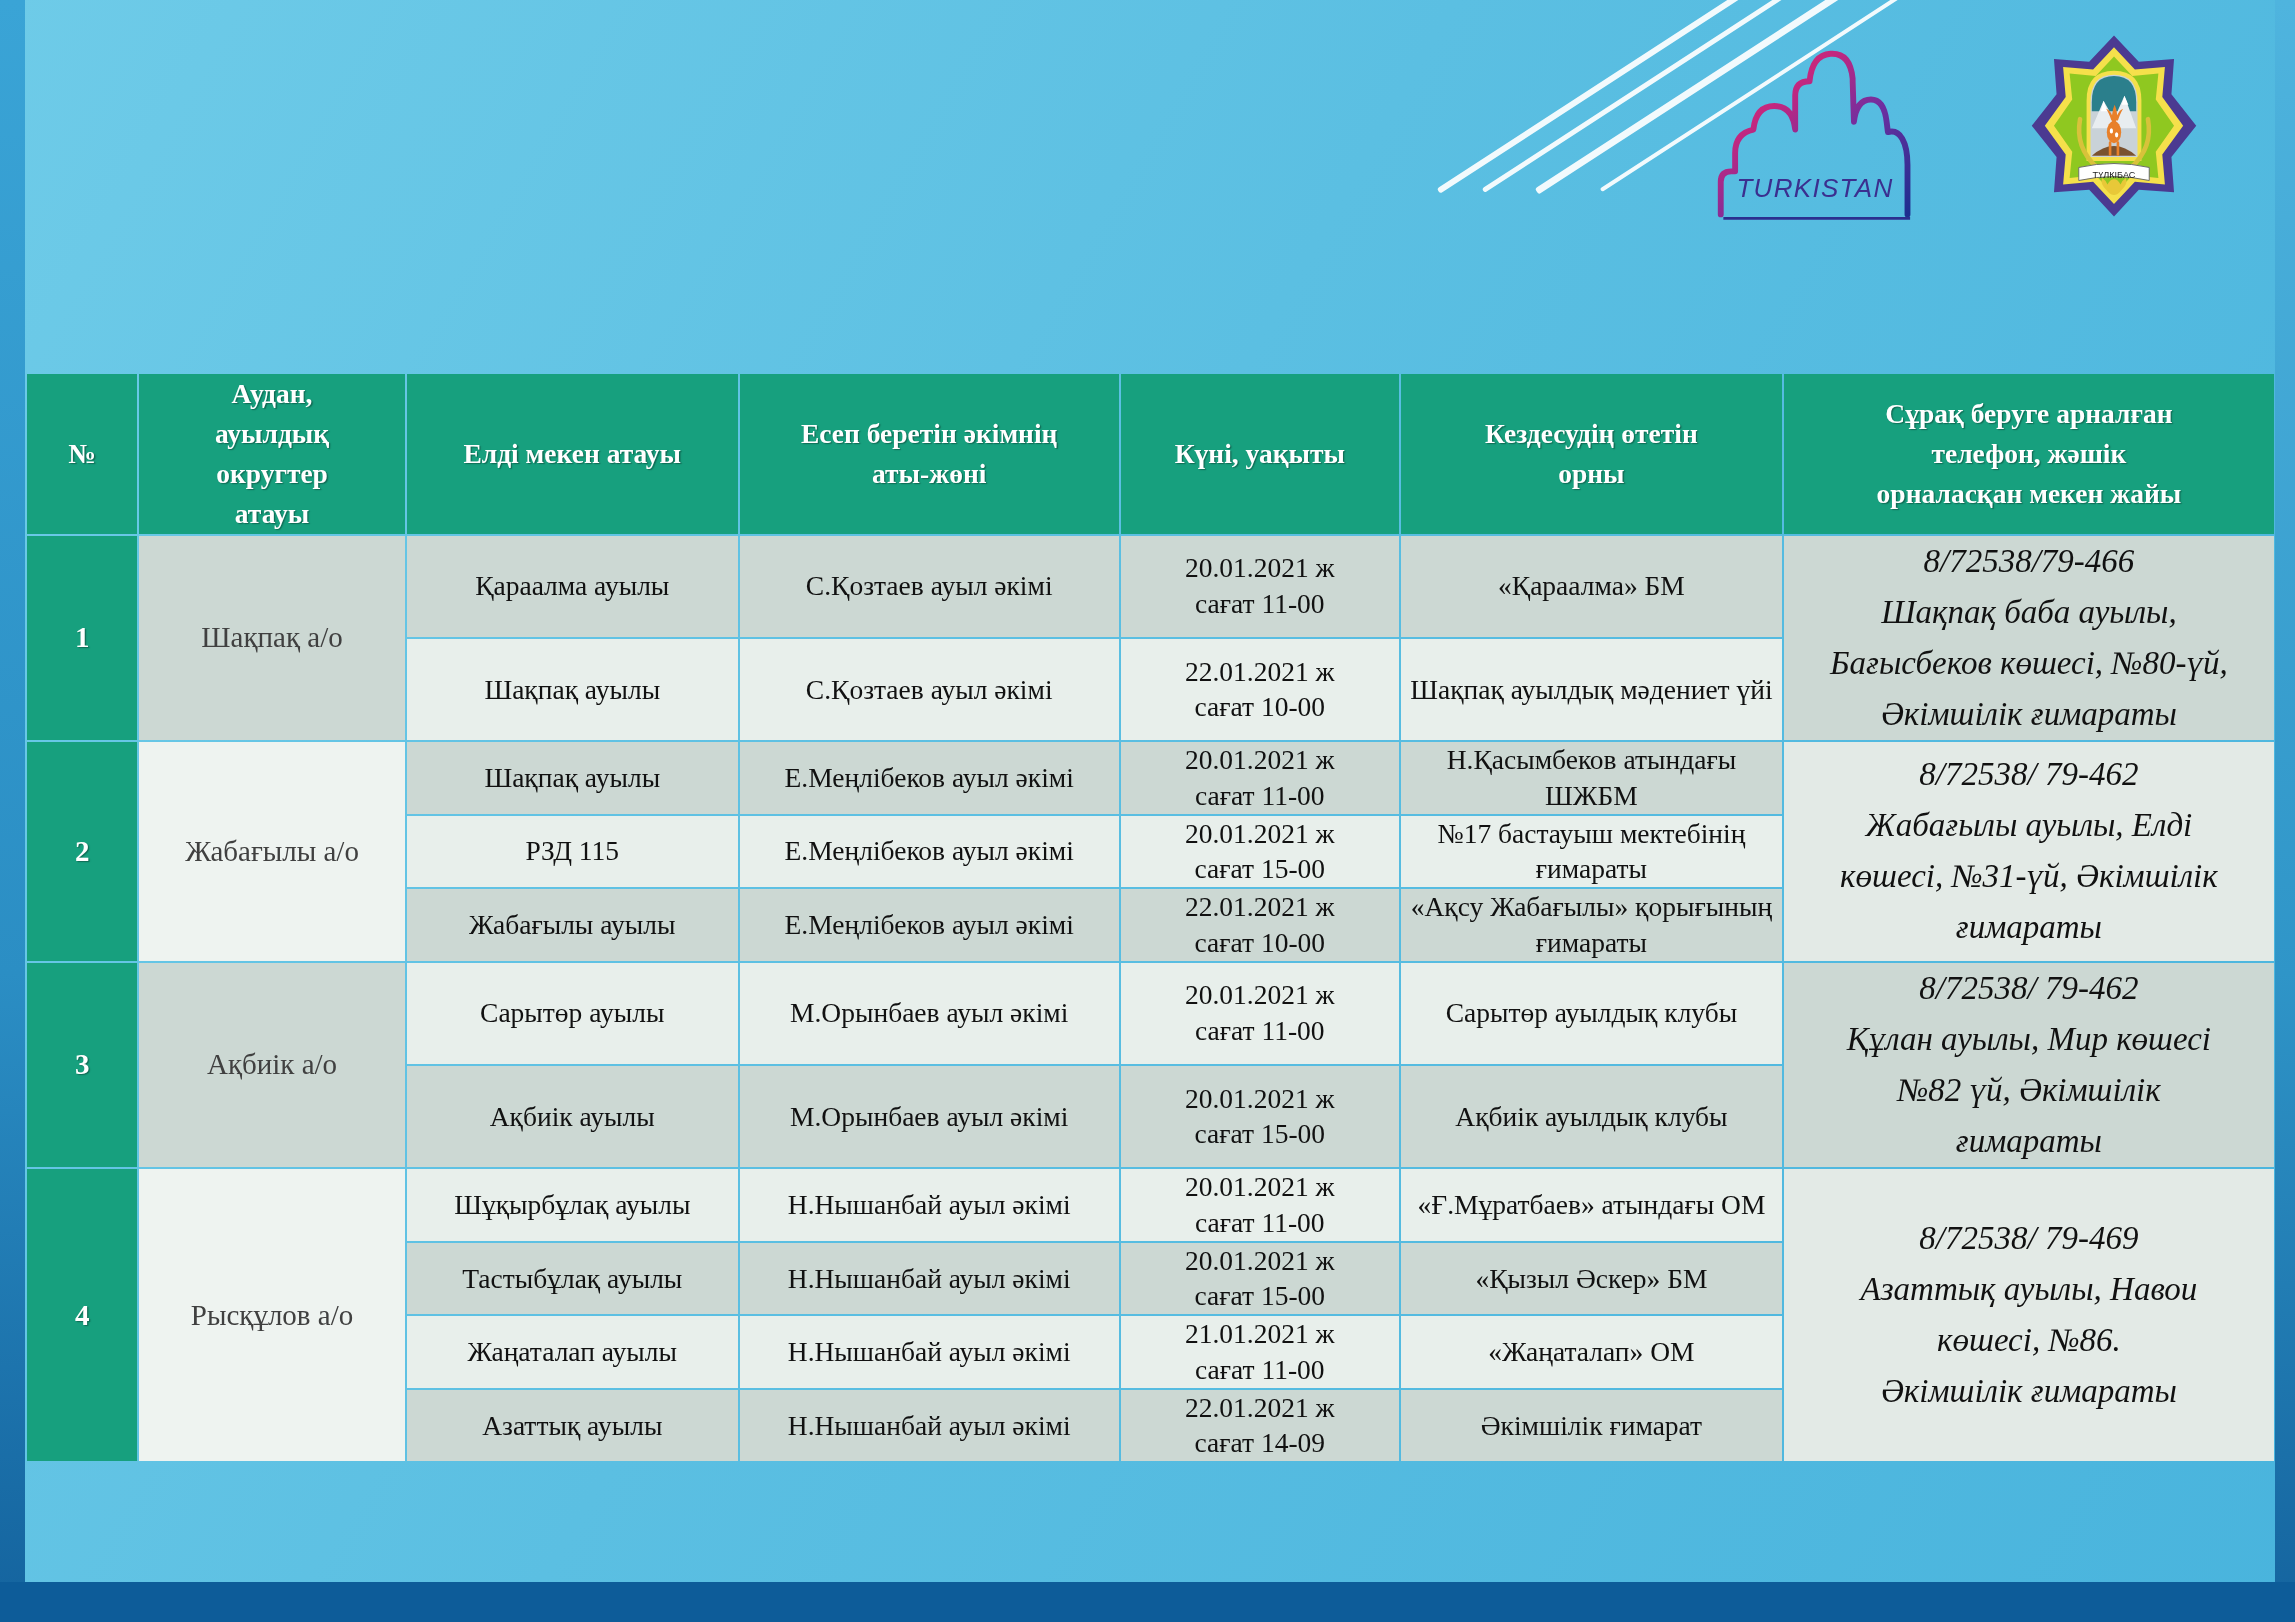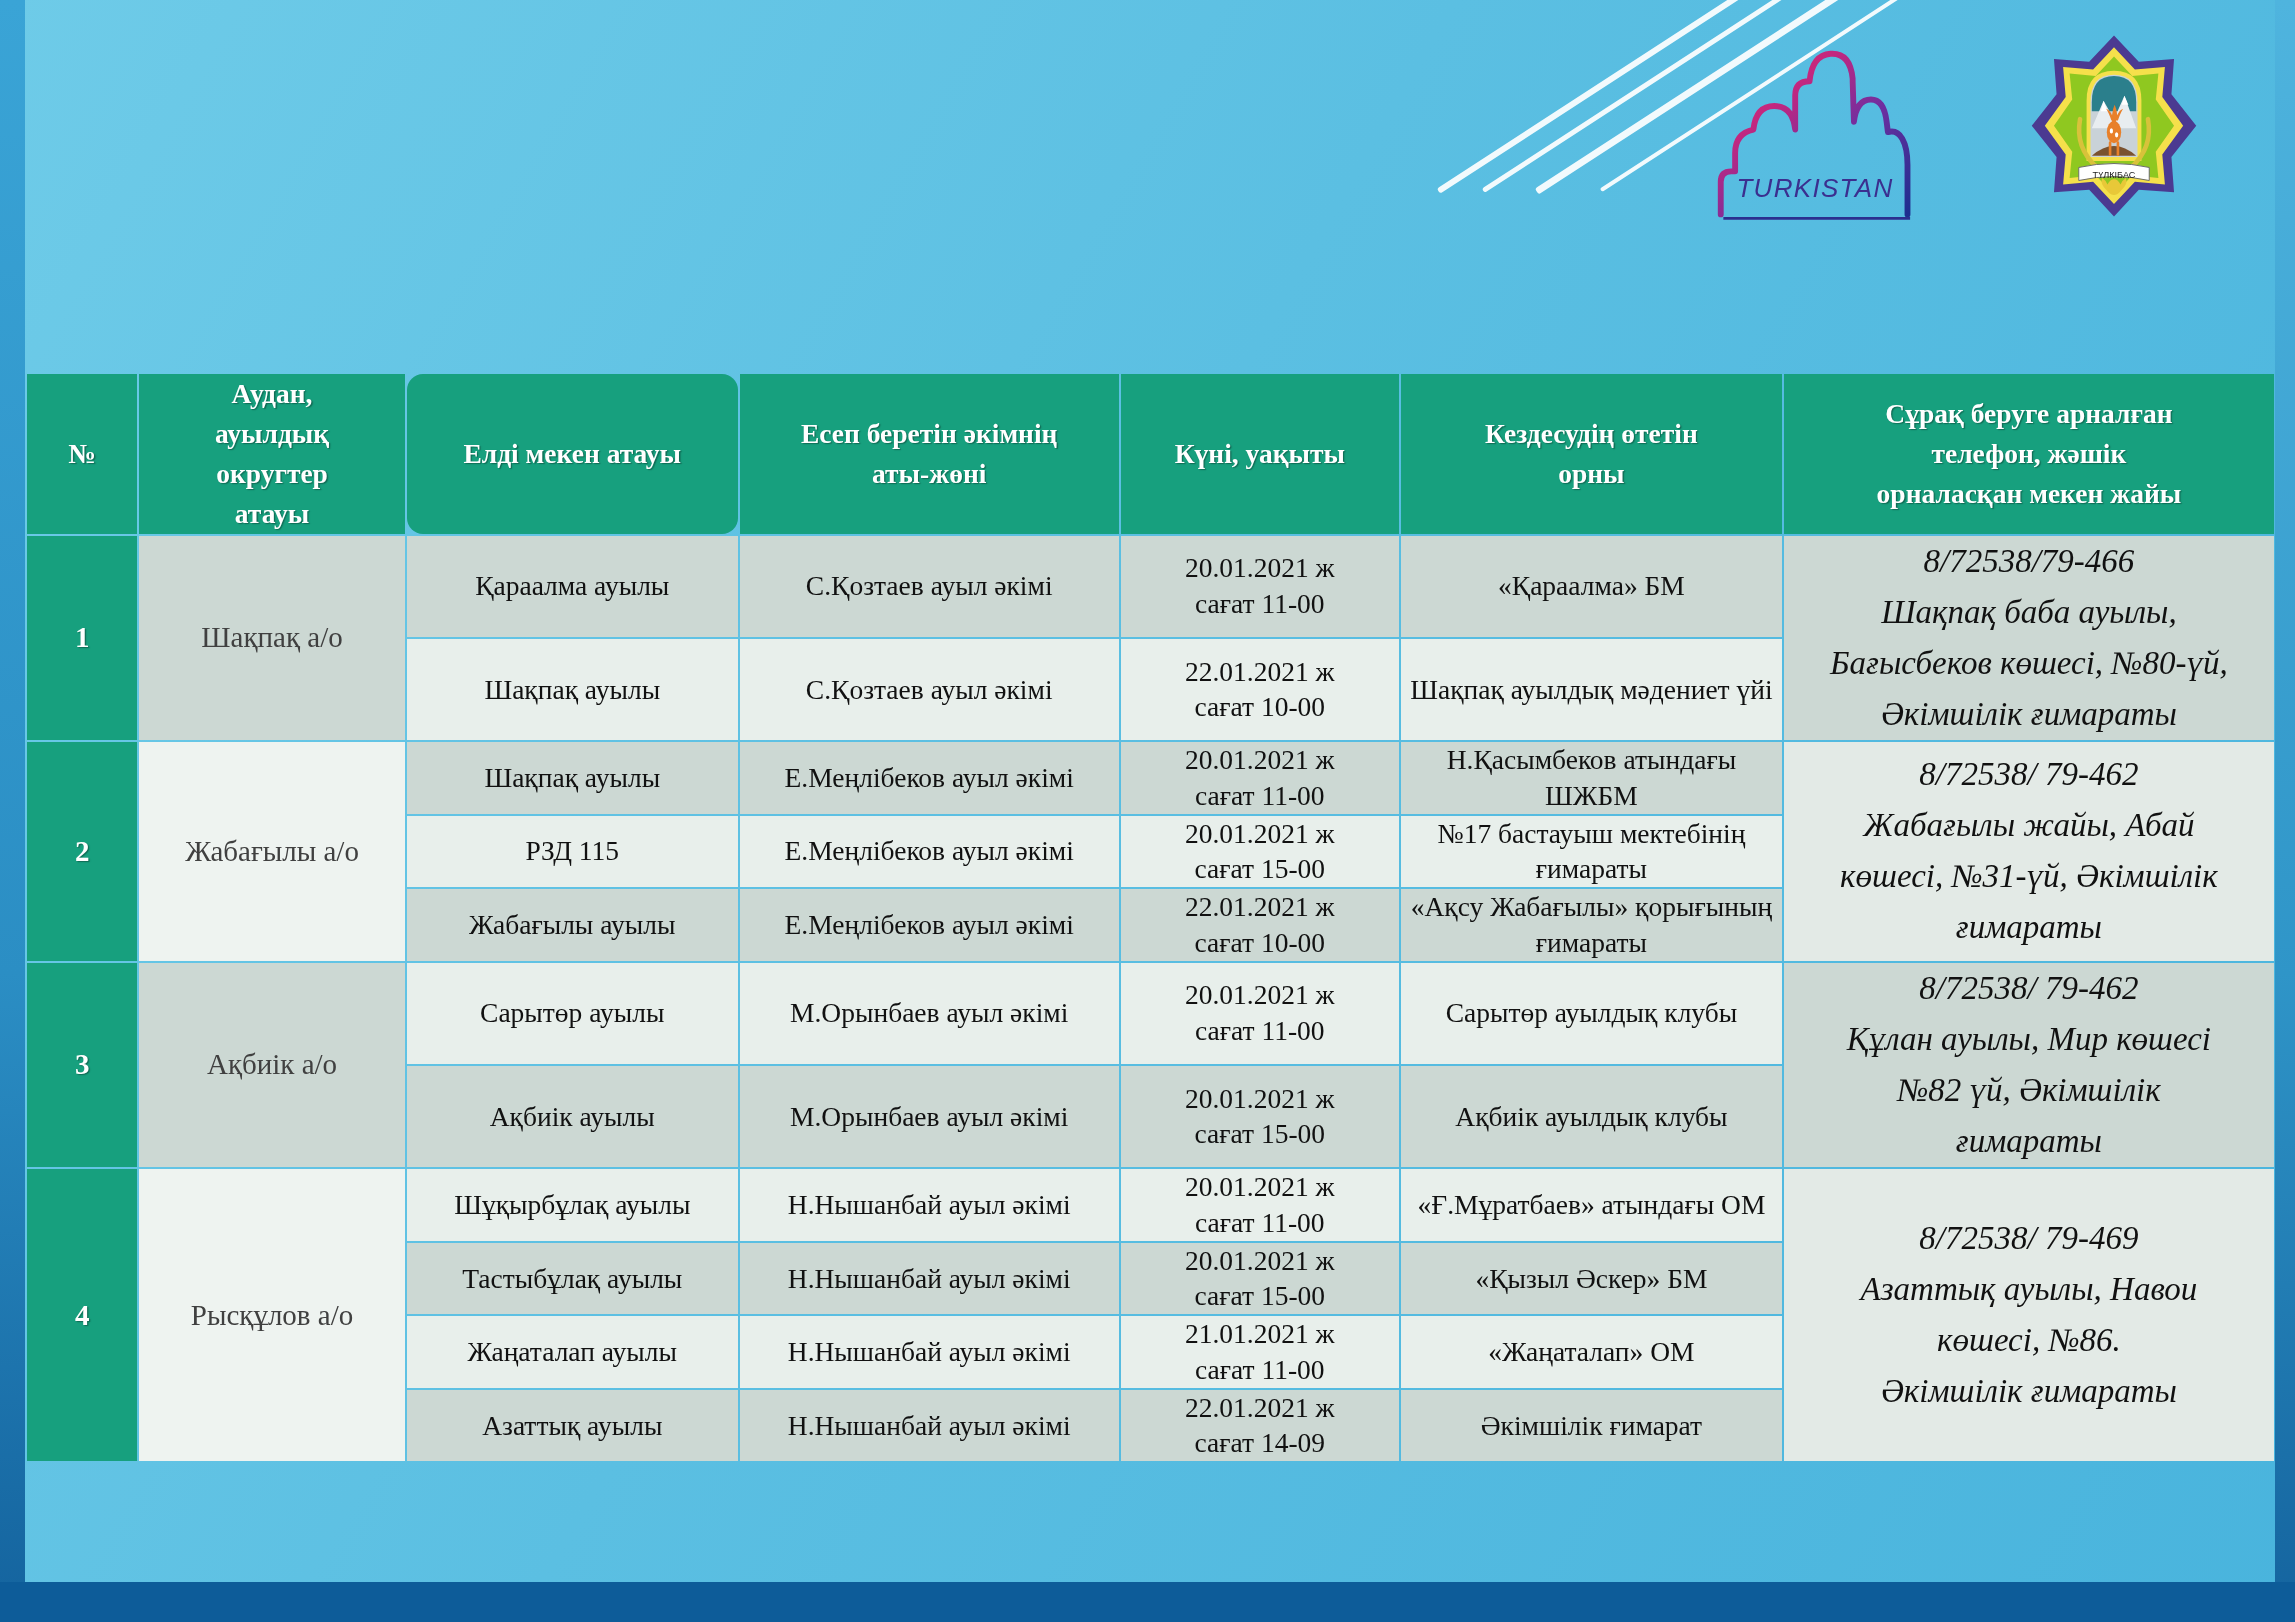--- a/index.html
+++ b/index.html
@@ -130,21 +130,21 @@
     font-family: "Liberation Serif", serif;
     font-weight: bold;
     font-size: 27.5px;
     line-height: 1.45;
     height: 156px;
     padding: 3.9px 7.9px;
     text-shadow: 1.3px 1.3px 1.3px rgba(0,0,0,0.35);
   }
   th.c-num   { width: 109px; }
   th.c-okrug { width: 262px; }
-  th.c-settle{ width: 327px; border-radius: 16px; }
+  th.c-settle{ width: 327px; }
   th.c-akim  { width: 374px; }
   th.c-date  { width: 275px; }
   th.c-place { width: 376px; }
   th.c-phone { width: 484px; }
 
   td.num-cell {
     background: #17a07e;
     color: #ffffff;
     font-weight: bold;
     font-size: 29px;
@@ -292,21 +292,21 @@
           <td class="body-cell sh-b"><span>22.01.2021 ж</span><br><span>сағат 10-00</span></td>
           <td class="body-cell sh-b">Шақпақ ауылдық мәдениет үйі</td>
         </tr>
         <tr>
           <td class="num-cell" rowspan="3">2</td>
           <td class="okrug-cell sh-d" rowspan="3">Жабағылы а/о</td>
           <td class="body-cell sh-a">Шақпақ ауылы</td>
           <td class="body-cell sh-a">Е.Меңлібеков ауыл әкімі</td>
           <td class="body-cell sh-a"><span>20.01.2021 ж</span><br><span>сағат 11-00</span></td>
           <td class="body-cell sh-a">Н.Қасымбеков атындағы ШЖБМ</td>
-          <td class="phone-cell sh-group-b" rowspan="3"><span>8/72538/ 79-462</span><br><span>Жабағылы жайы, Абай</span><br><span>көшесі, №31-үй, Әкімшілік</span><br><span>ғимараты</span></td>
+          <td class="phone-cell sh-group-b" rowspan="3"><span>8/72538/ 79-462</span><br><span>Жабағылы ауылы, Елді</span><br><span>көшесі, №31-үй, Әкімшілік</span><br><span>ғимараты</span></td>
         </tr>
         <tr>
           <td class="body-cell sh-b">РЗД 115</td>
           <td class="body-cell sh-b">Е.Меңлібеков ауыл әкімі</td>
           <td class="body-cell sh-b"><span>20.01.2021 ж</span><br><span>сағат 15-00</span></td>
           <td class="body-cell sh-b">№17 бастауыш мектебінің ғимараты</td>
         </tr>
         <tr>
           <td class="body-cell sh-a">Жабағылы ауылы</td>
           <td class="body-cell sh-a">Е.Меңлібеков ауыл әкімі</td>

